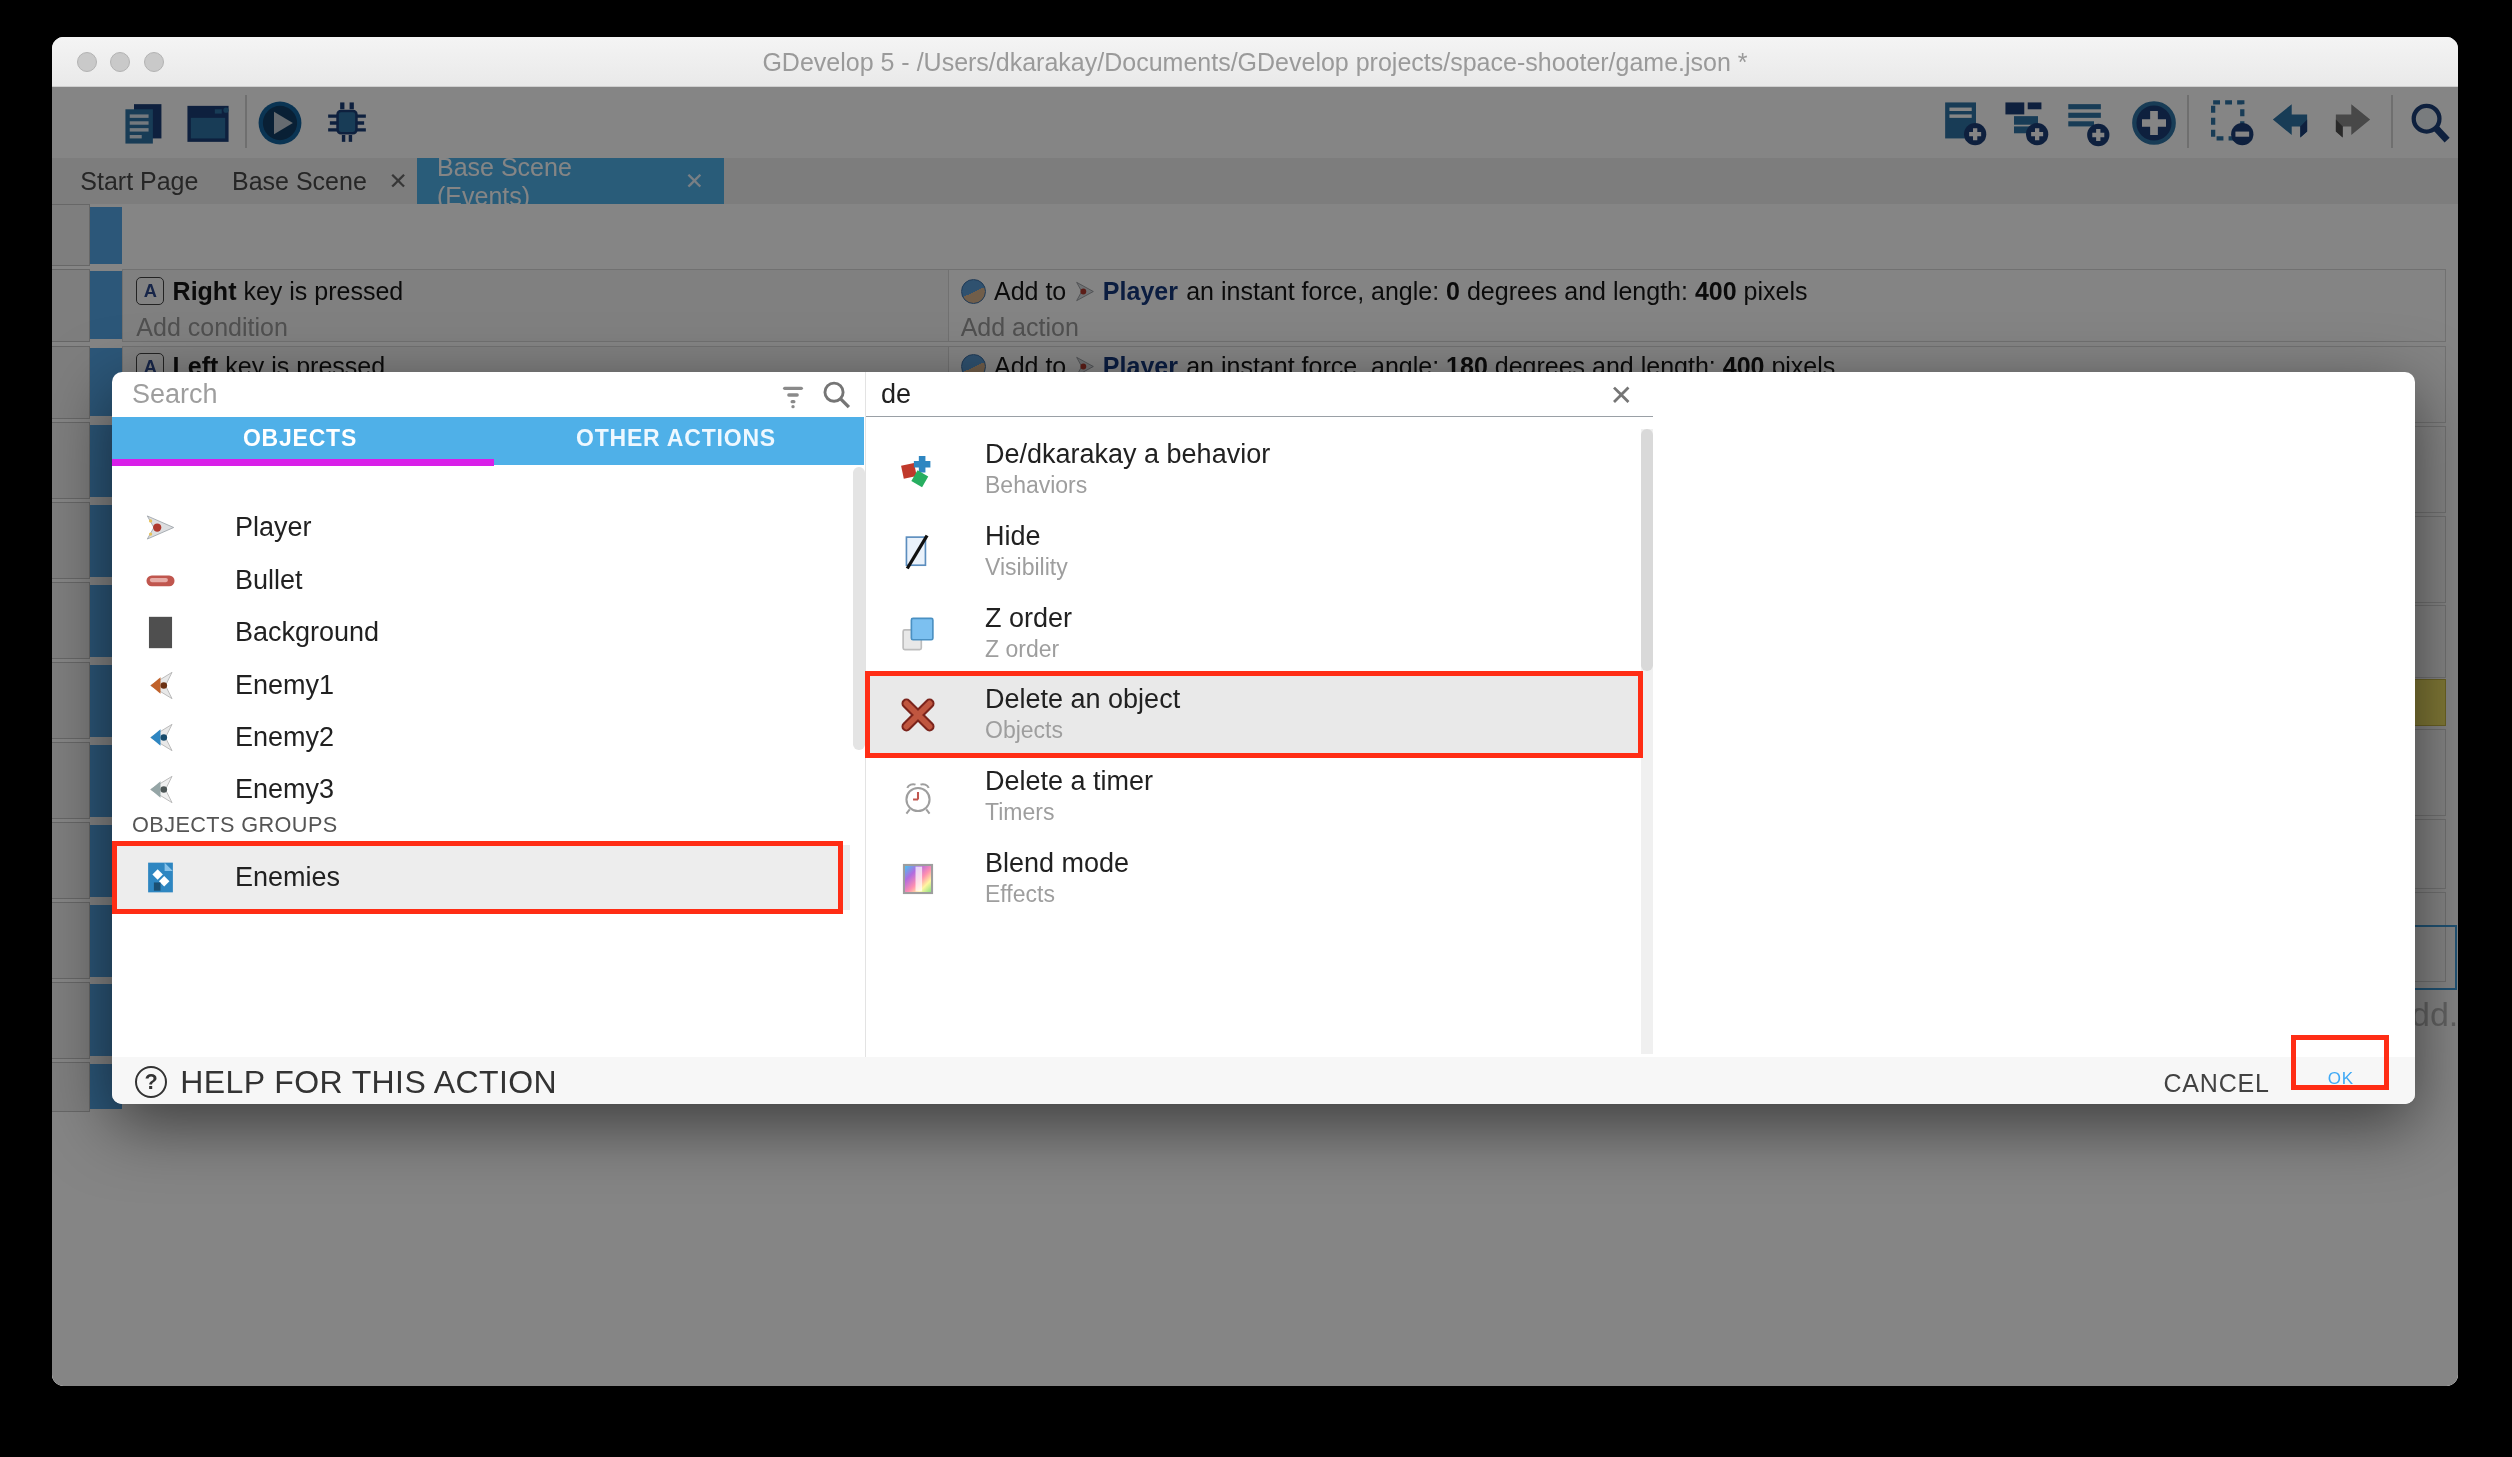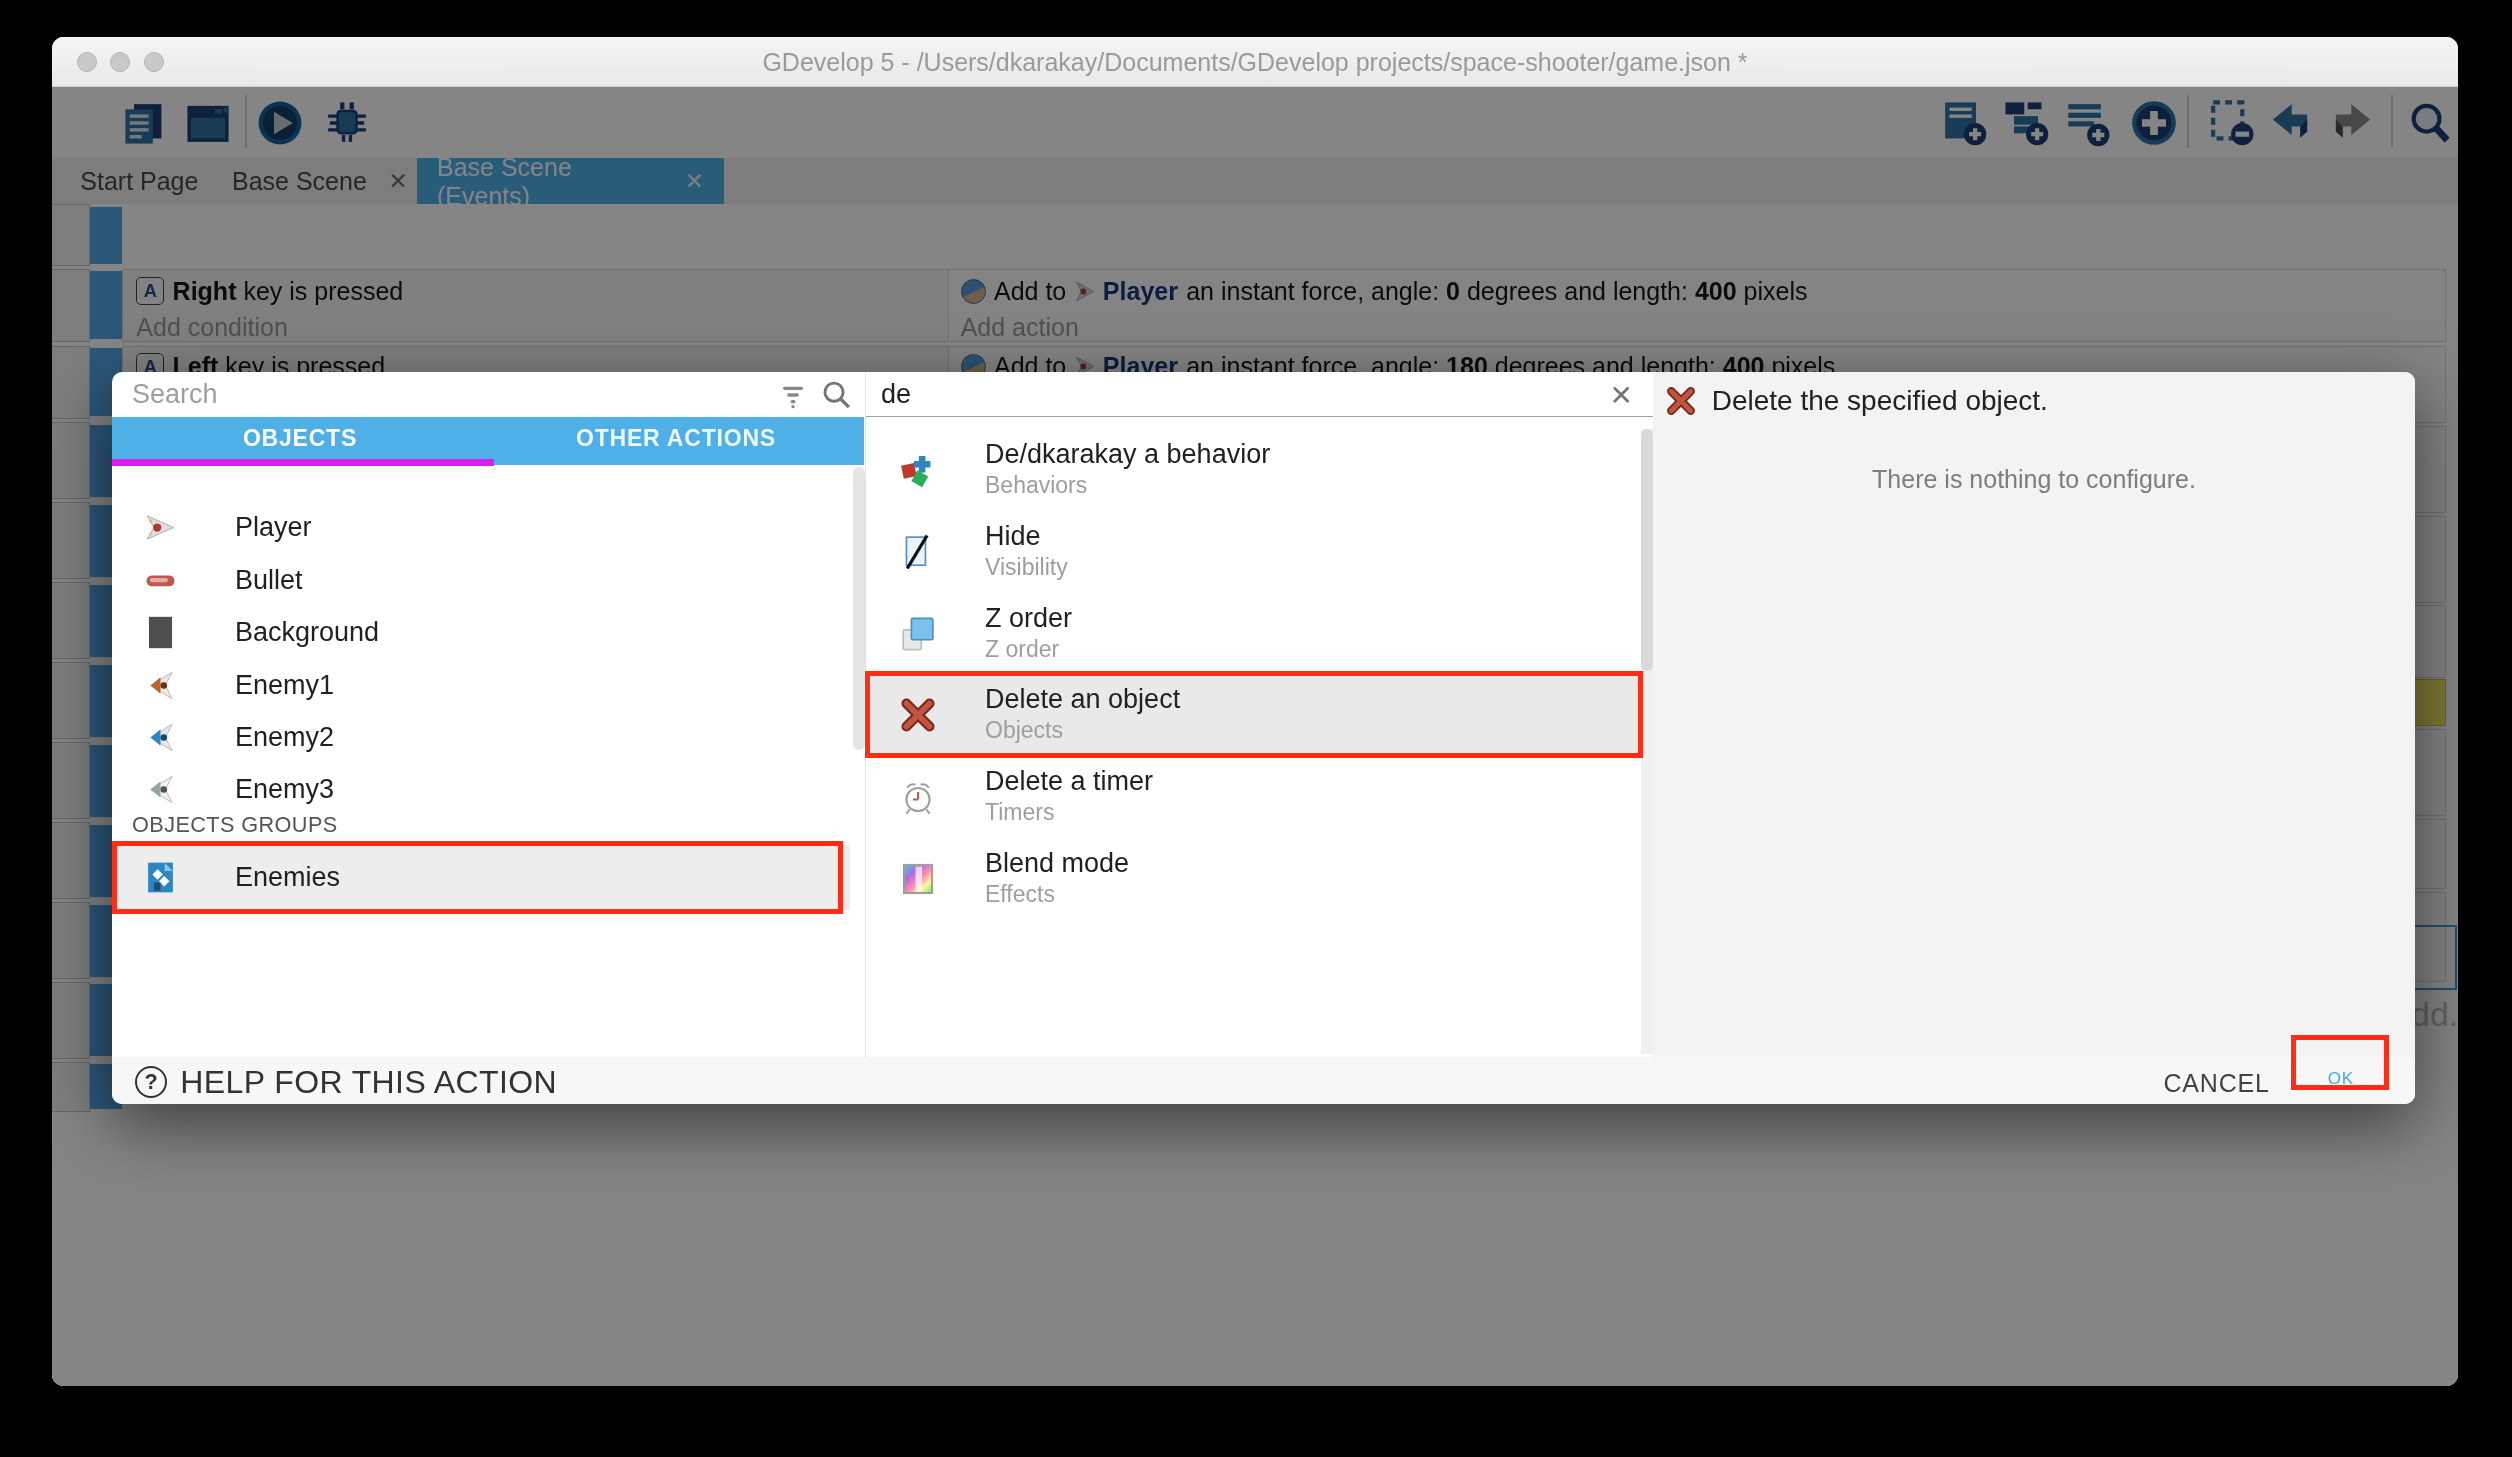--- a/index.html
+++ b/index.html
@@ -425,30 +425,20 @@
         </defs>
         <rect x="6" y="6" width="34" height="34" fill="url(#rb)" stroke="#9e9e9e" stroke-width="2.5"></rect>
         <rect x="20" y="8" width="8" height="30" fill="rgba(255,255,255,0.7)"></rect>
       </svg>
       <div class="atitle">Blend mode</div>
       <div class="acat">Effects</div>
     </div>
     <div class="mscrolltrack"></div>
     <div class="mscrollthumb"></div>
 
-    <div class="rpanel">
-      <div class="rhead">
-        <svg width="32" height="32" viewBox="0 0 46 46">
-          <path d="M9 9 L37 37 M37 9 L9 37" stroke="#7b241c" stroke-width="12" stroke-linecap="round"></path>
-          <path d="M9 9 L37 37 M37 9 L9 37" stroke="#c0563f" stroke-width="7" stroke-linecap="round"></path>
-        </svg>
-        <span class="rtitle">Delete the specified object.</span>
-      </div>
-      <div class="rempty">There is nothing to configure.</div>
-    </div>
 
     <div class="bottombar">
       <div class="helpbtn">
         <span class="helpq">?</span>
         <span class="helplabel">HELP FOR THIS ACTION</span>
       </div>
       <div class="cancelbtn">CANCEL</div>
       <div class="okbtn">OK</div>
     </div>
   </div>

